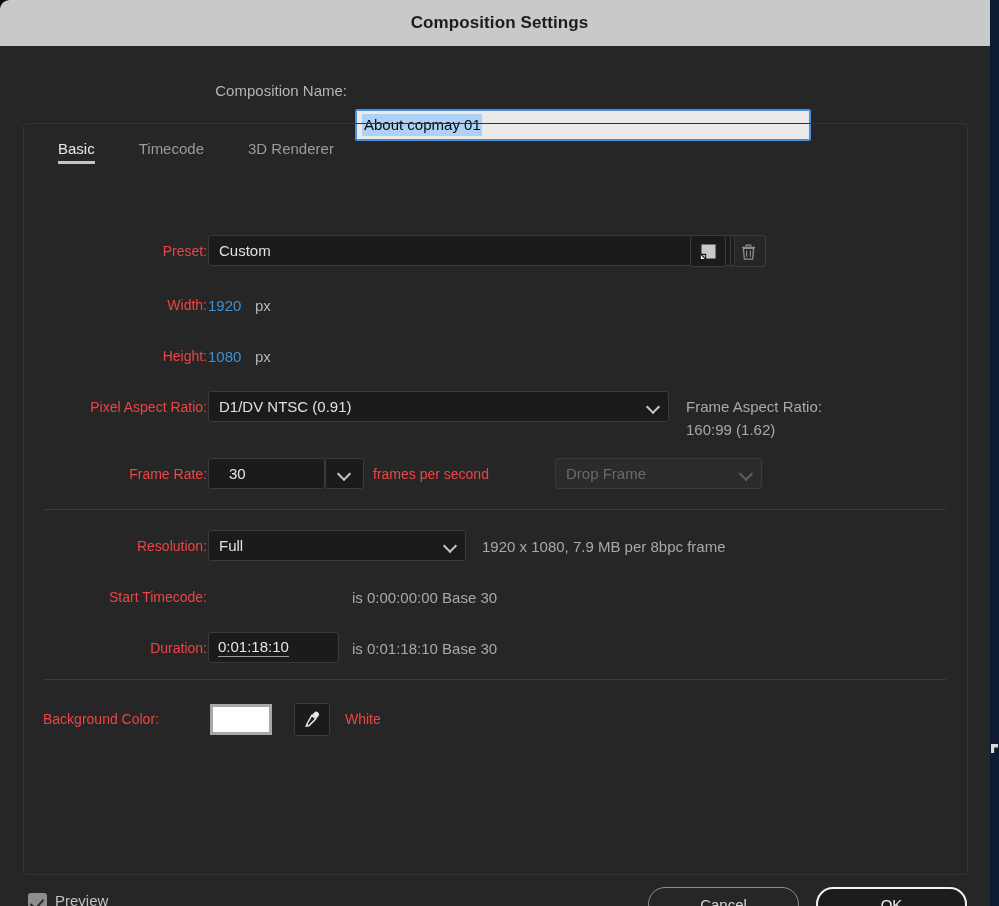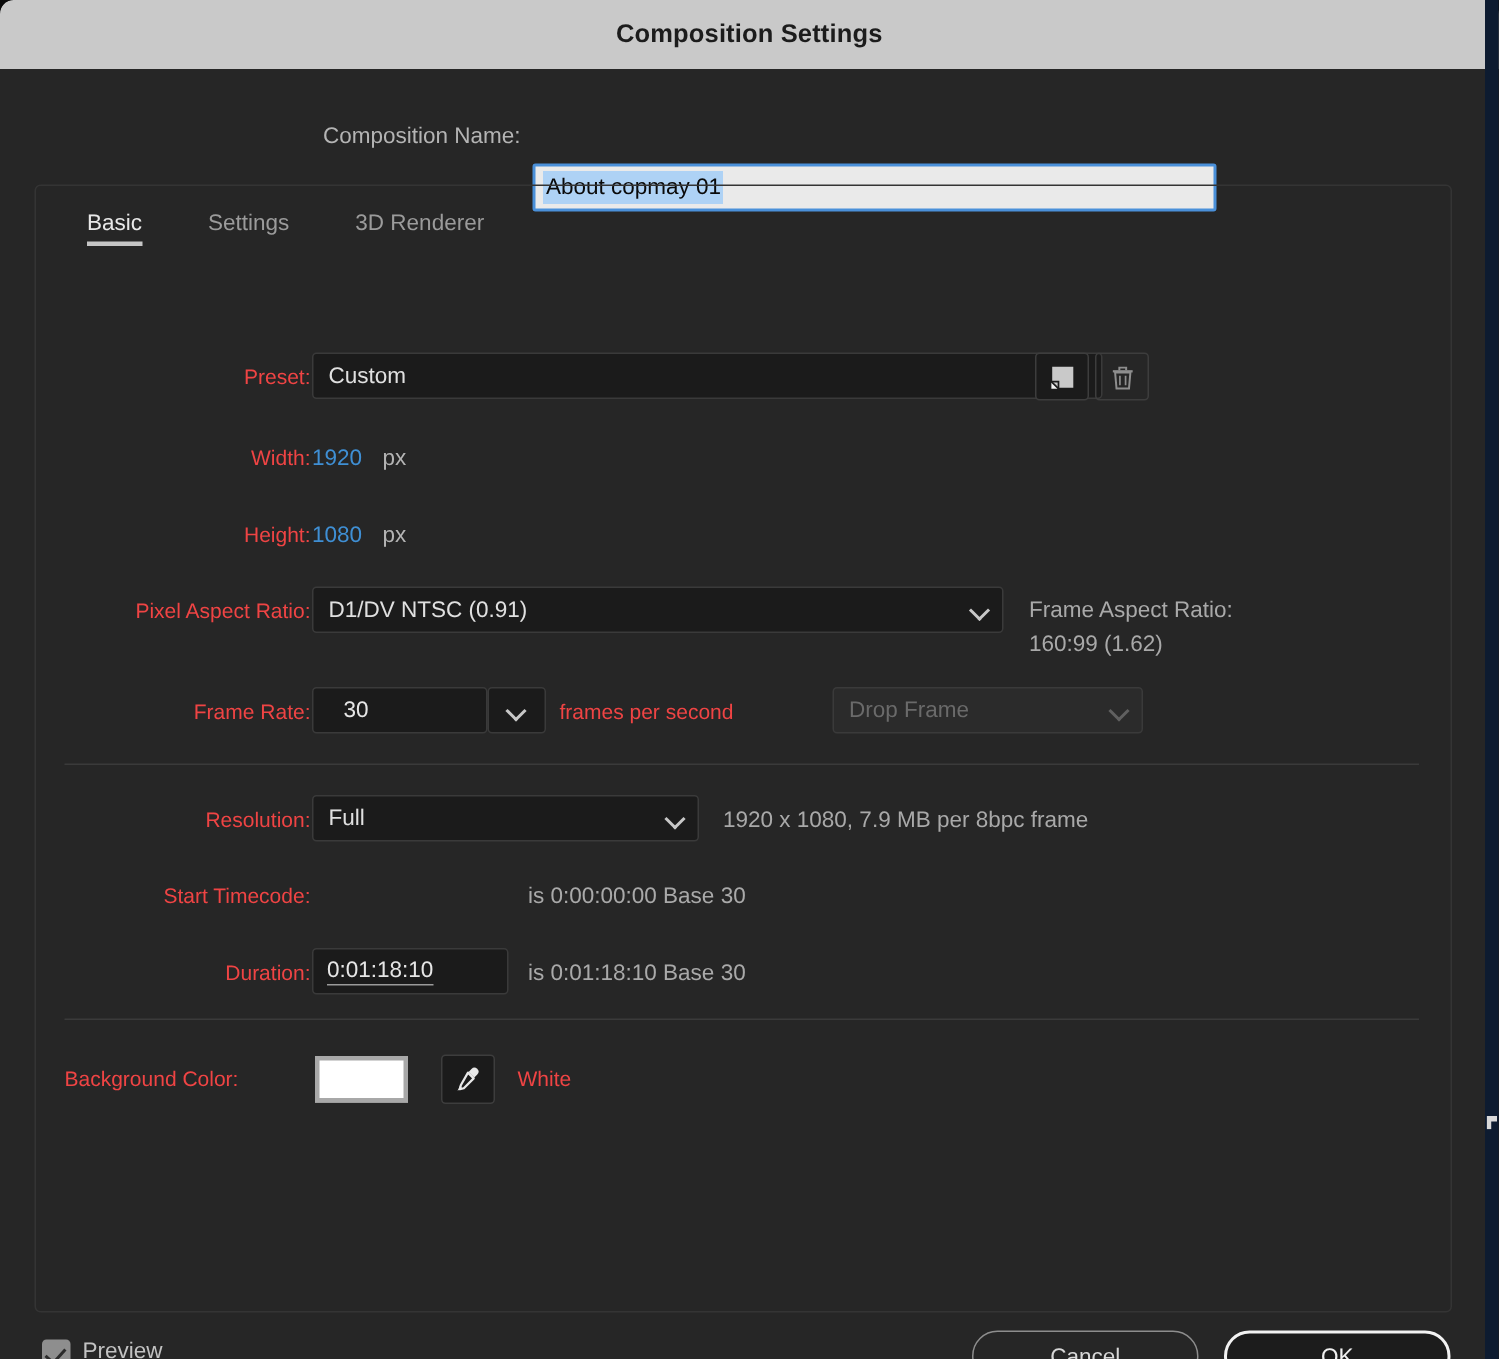--- a/index.html
+++ b/index.html
@@ -244,21 +244,21 @@
       </div>
     </div>
 
     <div id="panel">
 
       <div id="tabs">
         <div class="tab active">
           <span>Basic</span>
         </div>
         <div class="tab">
-          <span>Settings</span>
+          <span>Timecode</span>
         </div>
         <div class="tab">
           <span>3D Renderer</span>
         </div>
       </div>
 
       <span class="lbl r" style="left:60px;top:119px;width:123px;">Preset:</span>
       <div class="dd" style="left:184px;top:111px;width:527px;height:31px;">
         <span class="ddtext">Custom</span>
         <span class="chev"></span>

